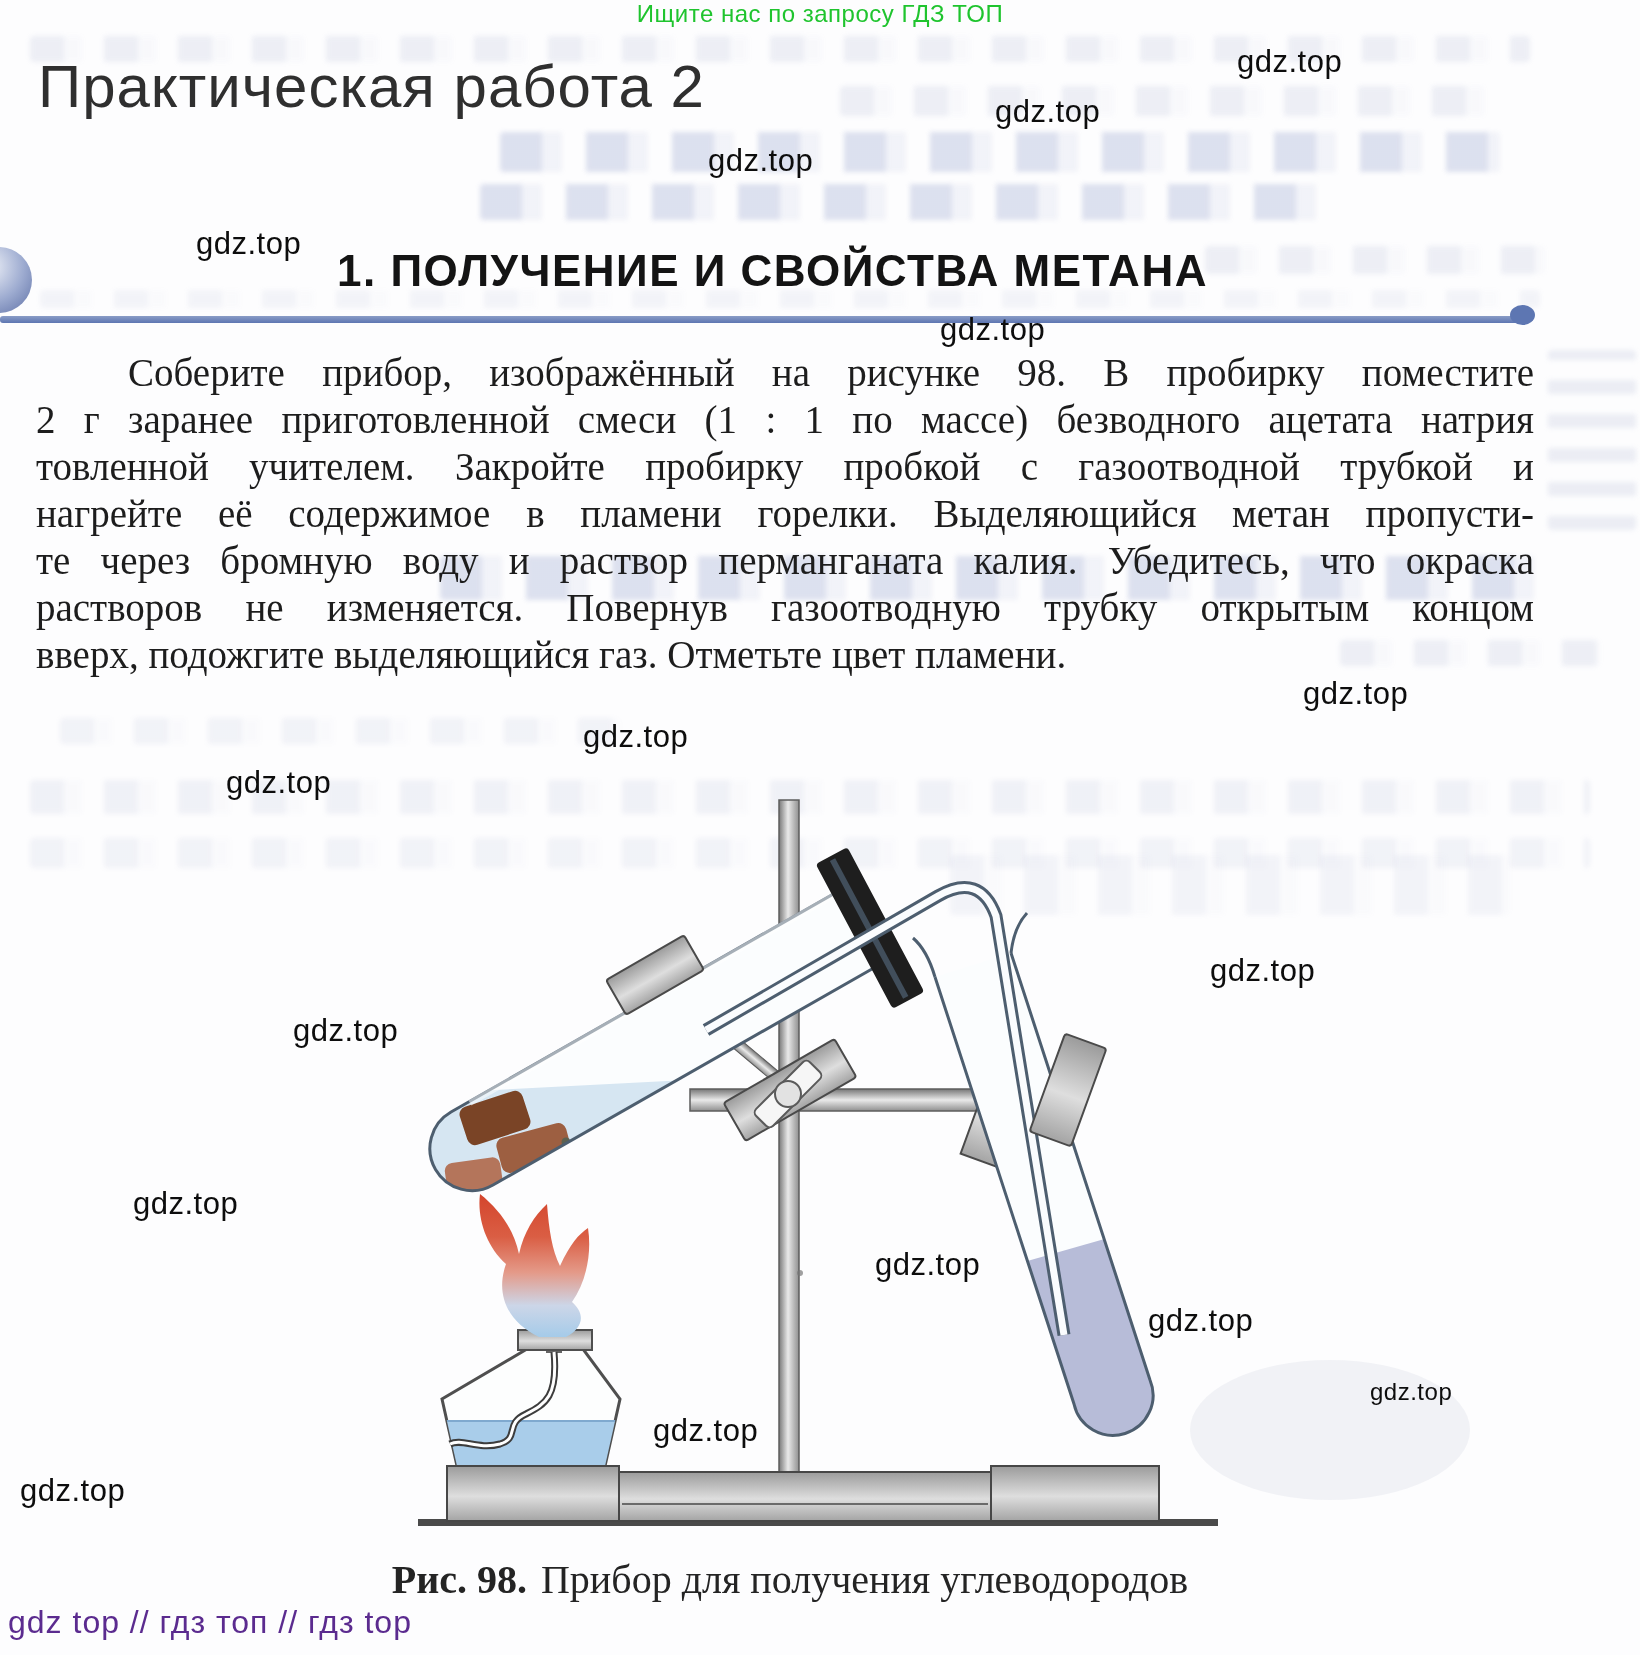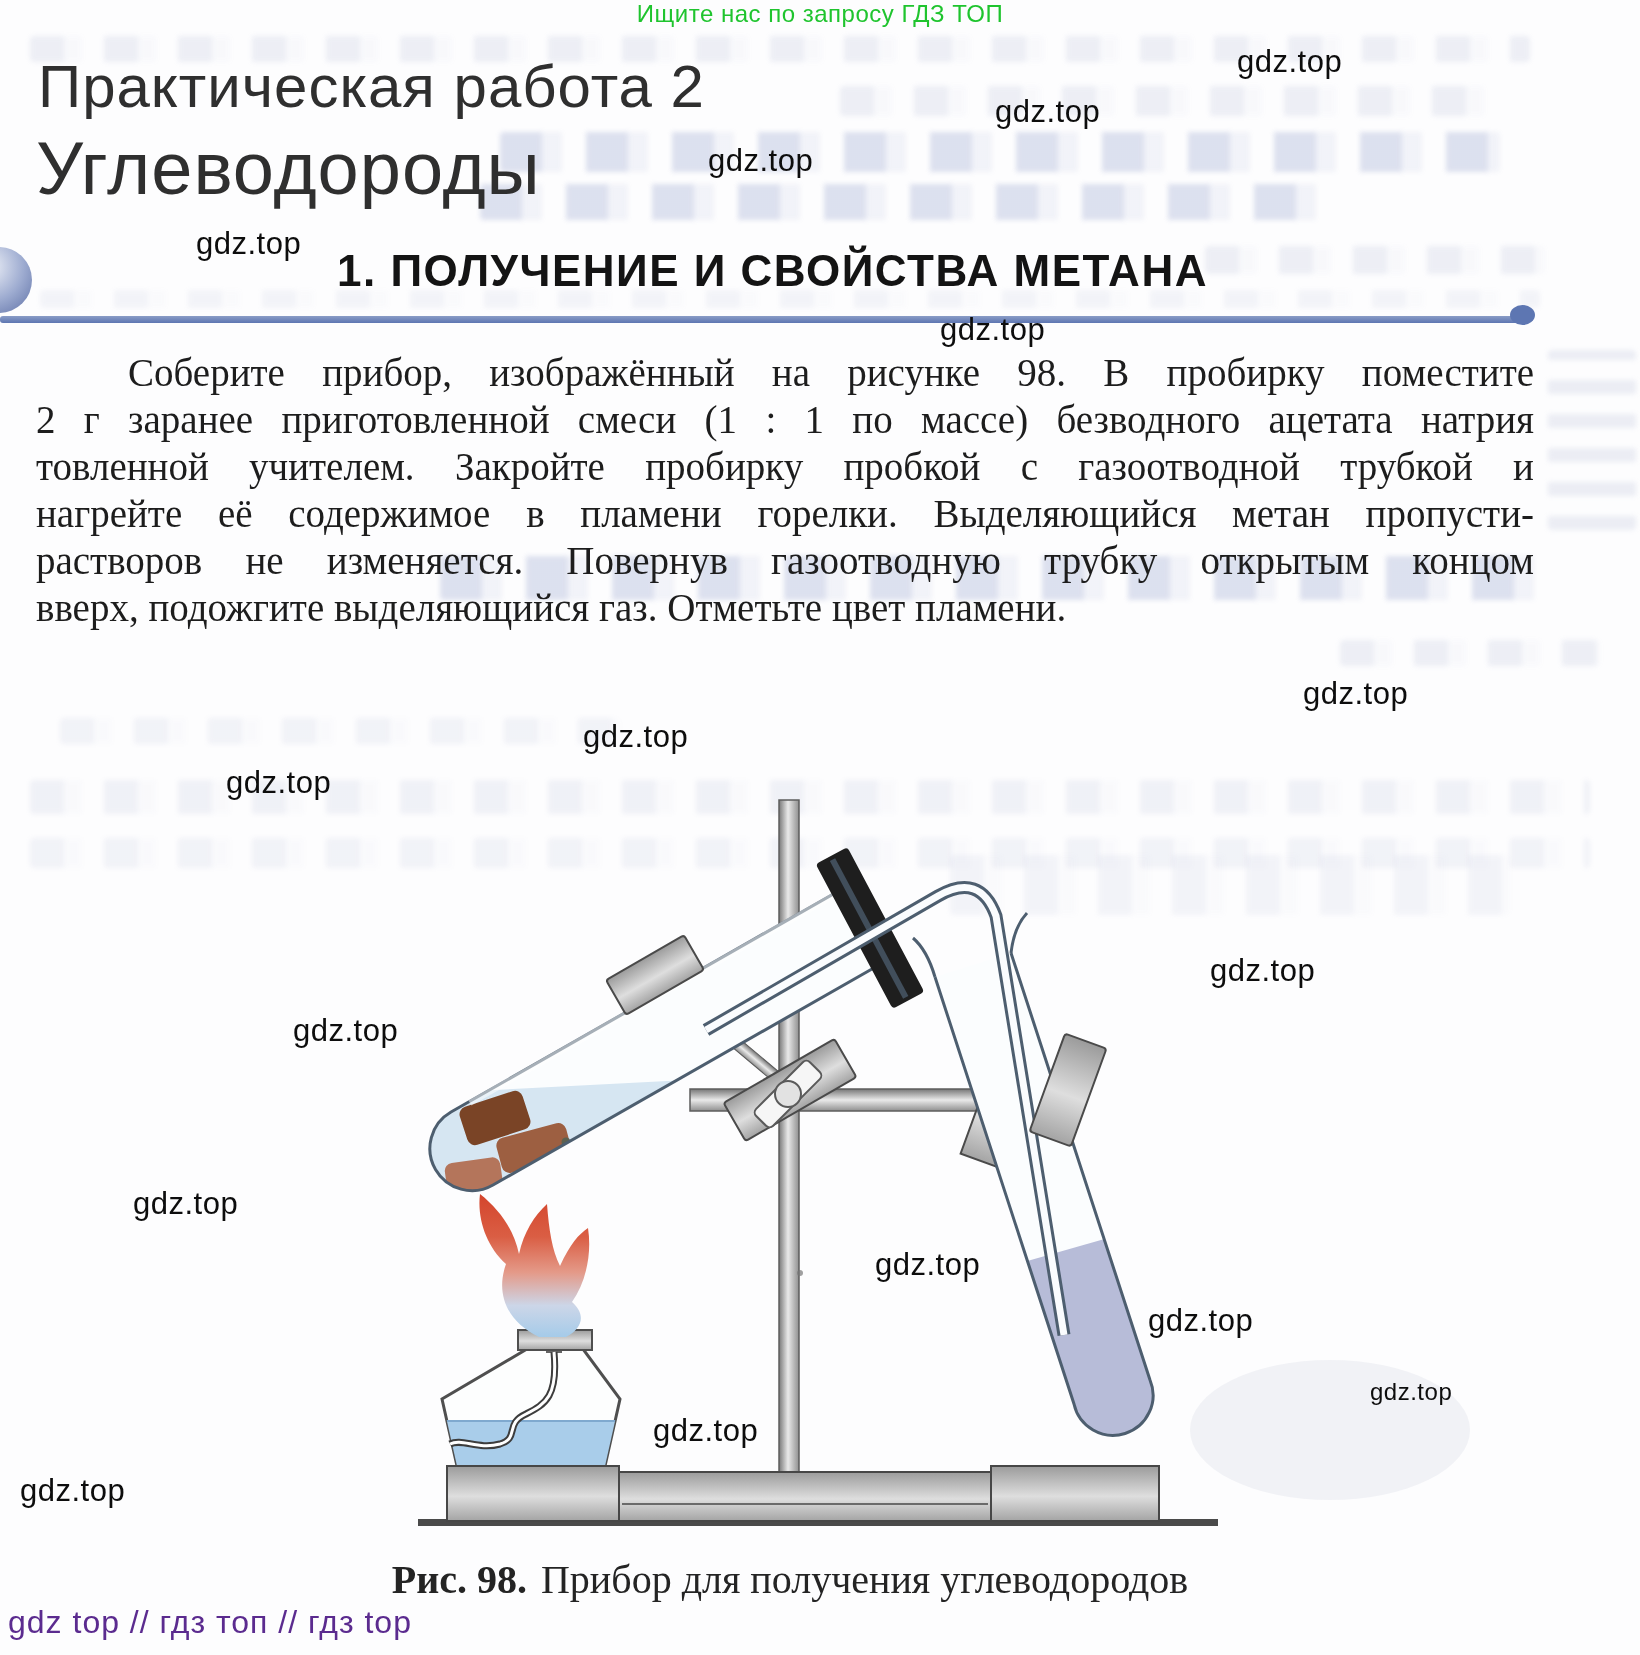--- a/index.html
+++ b/index.html
@@ -65,32 +65,32 @@
   <div class="bleed blue" style="left:440px;top:556px;width:1100px;height:44px;"></div>
   <div class="bleed" style="left:1340px;top:640px;width:260px;height:26px;"></div>
   <div class="bleed" style="left:60px;top:718px;width:560px;height:26px;opacity:.4;"></div>
   <div class="bleed" style="left:30px;top:780px;width:1560px;height:34px;opacity:.45;"></div>
   <div class="bleed" style="left:30px;top:838px;width:1560px;height:30px;opacity:.4;"></div>
   <div class="bleed" style="left:950px;top:855px;width:560px;height:60px;opacity:.35;"></div>
 
   <div class="promo">Ищите нас по запросу ГДЗ ТОП</div>
 
   <h1 class="title1">Практическая работа 2</h1>
-  <h2 class="title2">Углеводороды</h2>
 
   <div class="heading">1. ПОЛУЧЕНИЕ И СВОЙСТВА МЕТАНА</div>
   <div class="rule-line"></div>
   <div class="rule-sphere"></div>
   <div class="rule-dot"></div>
 
   <div class="para">
     <div class="pline first">Соберите прибор, изображённый на рисунке 98. В пробирку поместите</div>
     <div class="pline">2 г заранее приготовленной смеси (1 : 1 по массе) безводного ацетата натрия</div>
     <div class="pline">товленной учителем. Закройте пробирку пробкой с газоотводной трубкой и</div>
     <div class="pline">нагрейте её содержимое в пламени горелки. Выделяющийся метан пропусти-</div>
+    <div class="pline">те через бромную воду и раствор перманганата калия. Убедитесь, что окраска</div>
     <div class="pline">растворов не изменяется. Повернув газоотводную трубку открытым концом</div>
     <div class="pline last">вверх, подожгите выделяющийся газ. Отметьте цвет пламени.</div>
   </div>
 
   <svg class="fig" viewBox="0 0 1640 1655">
     <defs>
       <linearGradient id="rodG" x1="0" y1="0" x2="1" y2="0">
         <stop offset="0" stop-color="#787878"></stop>
           <stop offset=".45" stop-color="#e9e9e9"></stop>
           <stop offset="1" stop-color="#8f8f8f"></stop>

